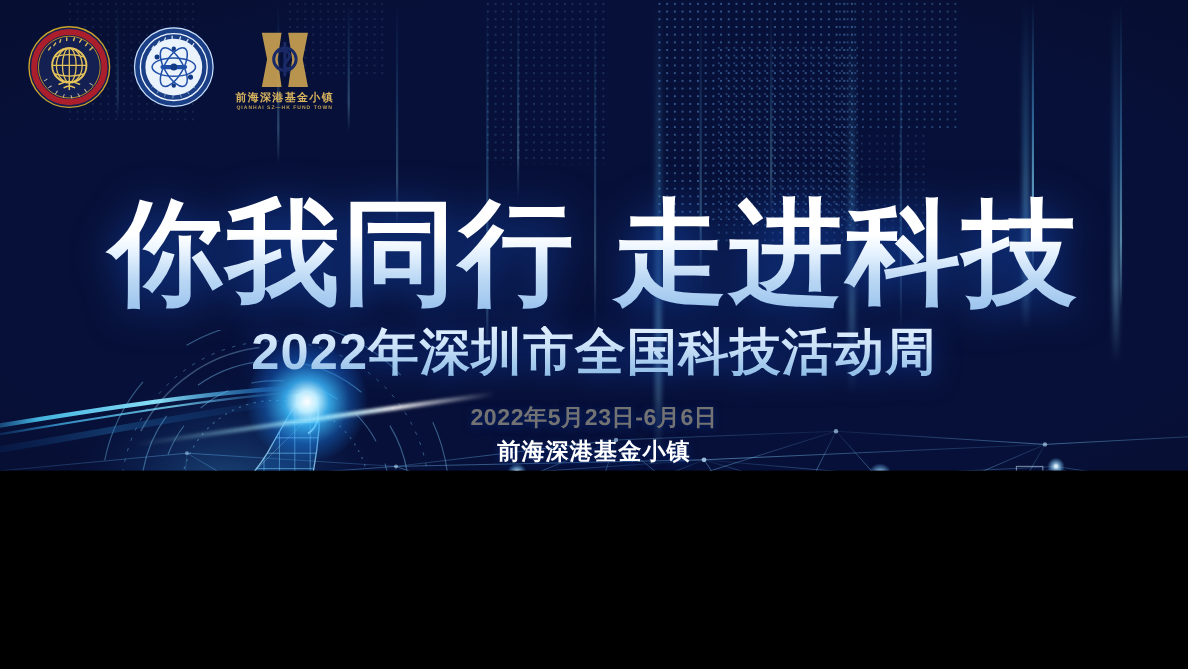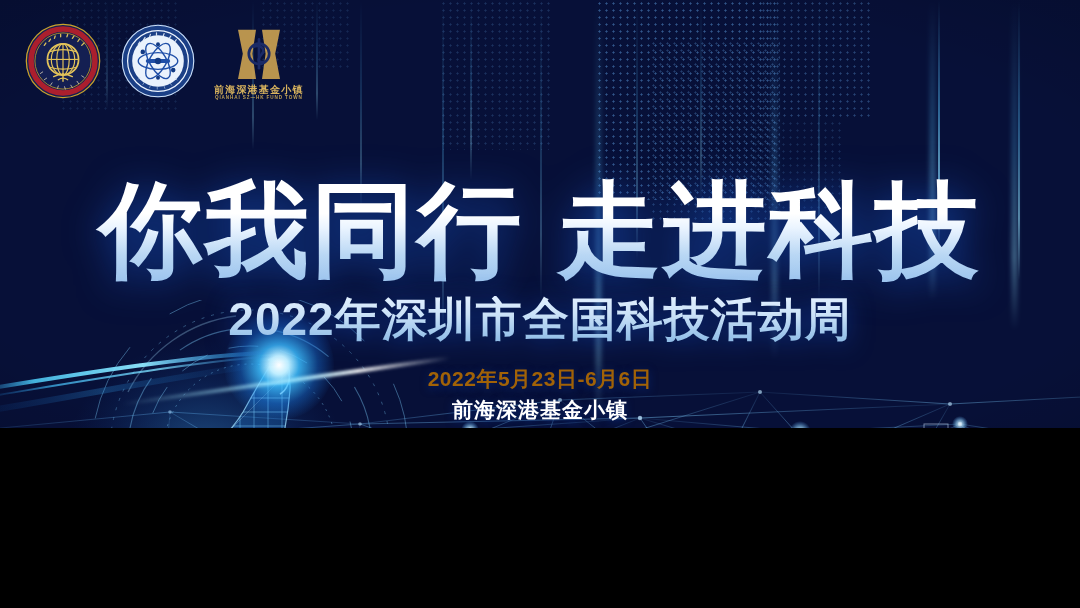--- a/index.html
+++ b/index.html
@@ -209,21 +209,21 @@
   }
 
   .date-line {
     position: absolute;
     left: 0;
     right: 0;
     top: 365px;
     text-align: center;
     font-size: 21px;
     font-weight: 700;
-    color: #a16207;
+    color: #737373;
     letter-spacing: 0.5px;
     white-space: nowrap;
     text-shadow: 0 2px 8px rgba(8,40,120,0.9);
   }
   .venue-line {
     position: absolute;
     left: 0;
     right: 0;
     top: 396px;
     text-align: center;

